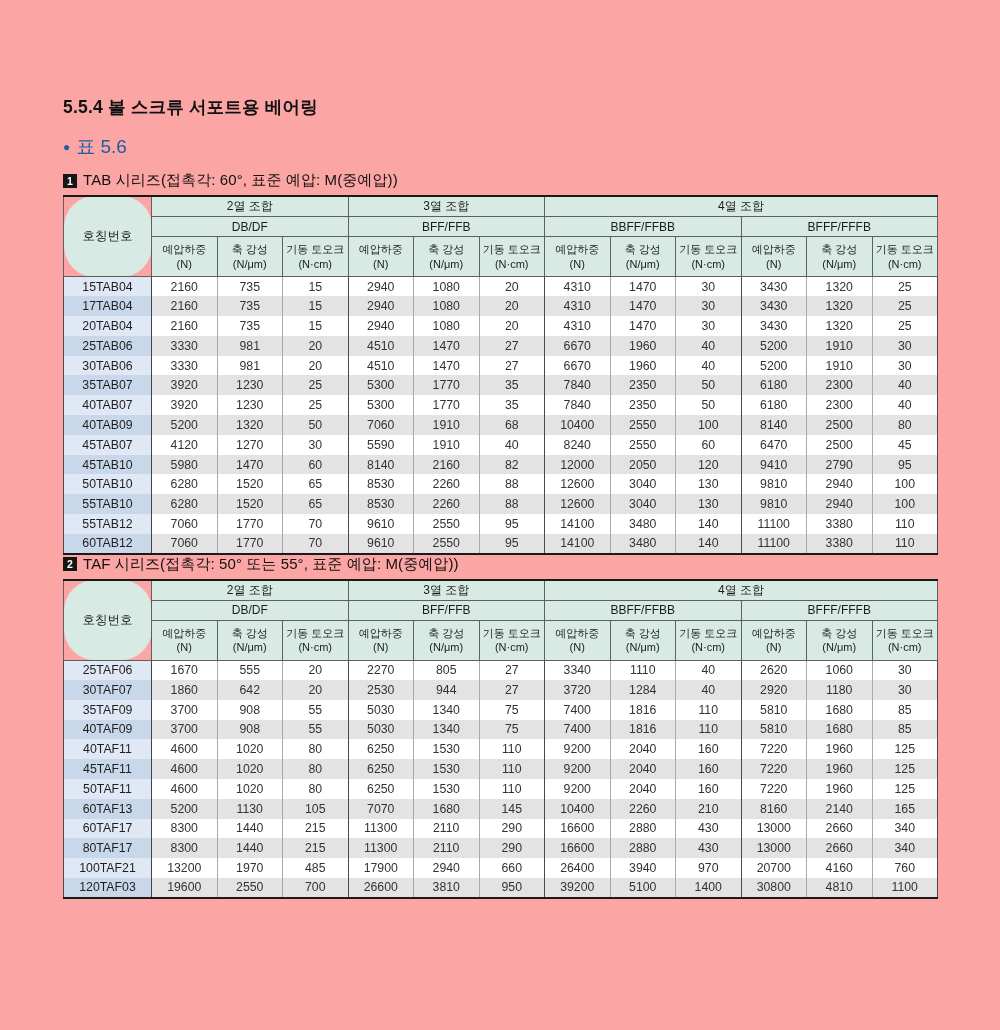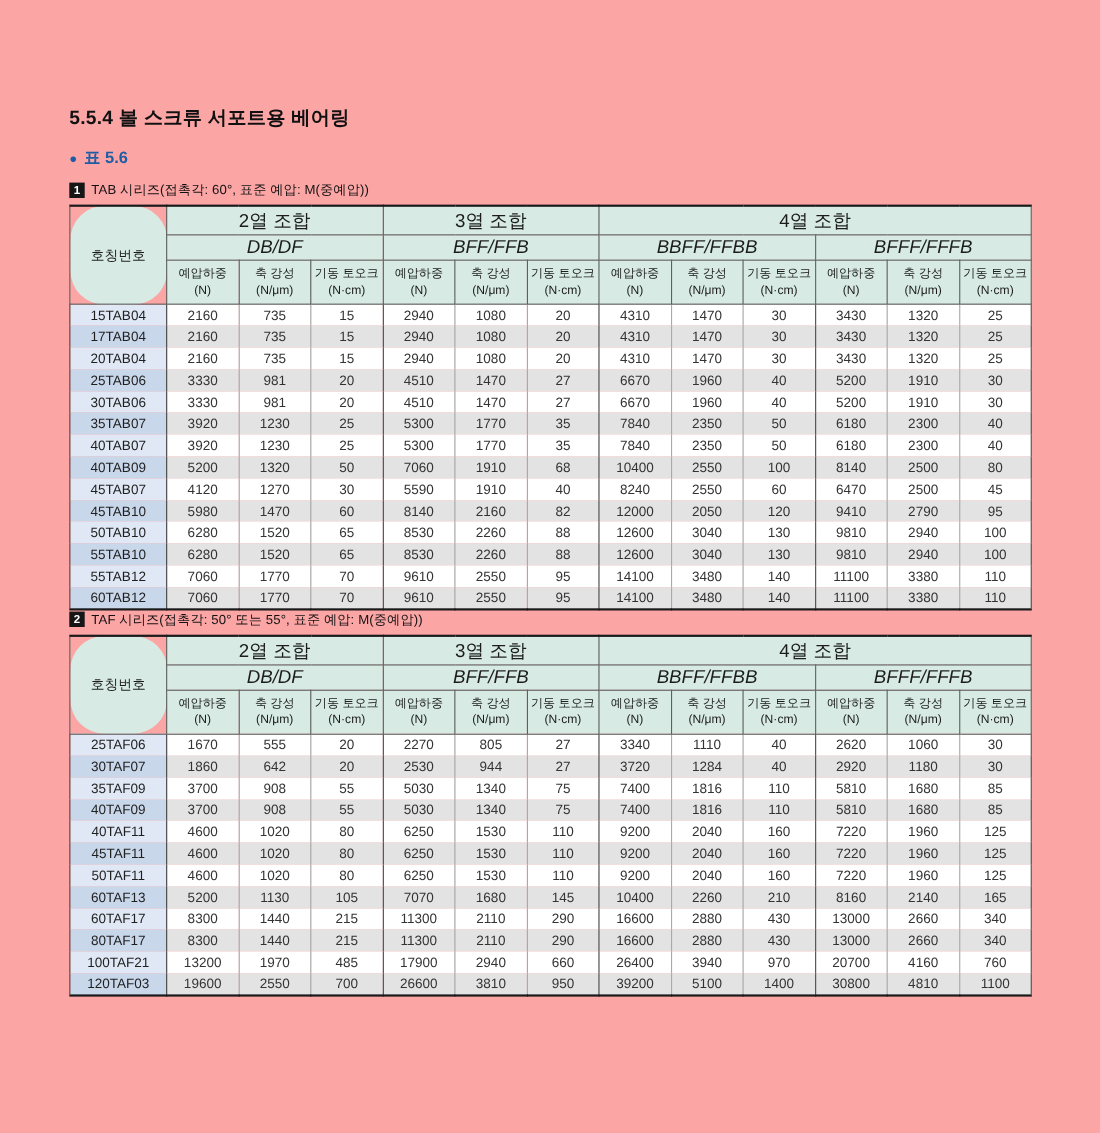--- a/index.html
+++ b/index.html
@@ -15,36 +15,36 @@
   *{box-sizing:border-box;}
   body{margin:0;background:#fff;}
   .page{
     width:1000px;height:1030px;background:#fca5a5;overflow:hidden;
     padding:95px 62px 0 63px;
     font-family:"Liberation Sans","DejaVu Sans",sans-serif;color:#1c1c1c;
   }
   .page-title{font-size:17.5px;font-weight:bold;color:#111;margin:0 0 15px 0;letter-spacing:.2px;}
   .table-label{display:flex;align-items:center;gap:6px;margin:0 0 11px 0;}
   .bullet{color:var(--accent);font-size:12px;line-height:1;}
-  .table-label-text{color:var(--accent);font-weight:bold;font-size:15px;text-align:right;}
+  .table-label-text{color:var(--accent);font-weight:normal;font-size:19px;text-align:right;}
   .section-head{display:flex;align-items:center;gap:6px;margin:0 0 5px 0;}
   .marker{width:14px;height:14px;background:#161616;color:#fff;font-size:10.5px;font-weight:bold;
           display:flex;align-items:center;justify-content:center;flex:0 0 auto;}
-  .section-title{font-size:12px;color:#111;font-weight:500;letter-spacing:.1px;}
+  .section-title{font-size:15px;color:#111;font-weight:500;letter-spacing:.1px;}
   table.spec{
     width:875px;border-collapse:collapse;table-layout:fixed;
     border-left:1px solid #4a4a4a;border-right:1px solid #4a4a4a;
     border-top:2.5px solid var(--bdark);border-bottom:2.5px solid var(--bdark);
   }
   table.spec th{
     background:var(--teal);border:1px solid var(--bmid);
     font-weight:normal;color:#1c1c1c;padding:1px 2px;
   }
-  th.grp,th.sub{height:20px;font-size:17px;}
-  th.sub{font-weight:bold;font-size:17px;font-style:italic;}
+  th.grp,th.sub{height:20px;font-size:12px;}
+  th.sub{font-weight:bold;font-size:12px;}
   th.leaf{height:40px;font-size:11px;line-height:1.3;border-bottom:1.5px solid #333;}
   th.namecol{font-size:12.5px;border-right:1.5px solid #444;border-radius:31px;}
   td{height:19.8px;padding:1px 3px;text-align:center;font-size:12.3px;color:#333;
      border-left:1px solid var(--blight);border-top:none;border-bottom:none;}
   td.name{color:#1f1f1f;border-right:1.5px solid #444;border-left:none;margin-top:36px;}
   td.gsep{border-left:1.5px solid #4a4a4a;}
   tr.r-odd td.name{background:var(--name-light);}
   tr.r-even td.name{background:var(--name-dark);}
   tr.r-odd td.val{background:#fff;}
   tr.r-even td.val{background:var(--stripe);}

